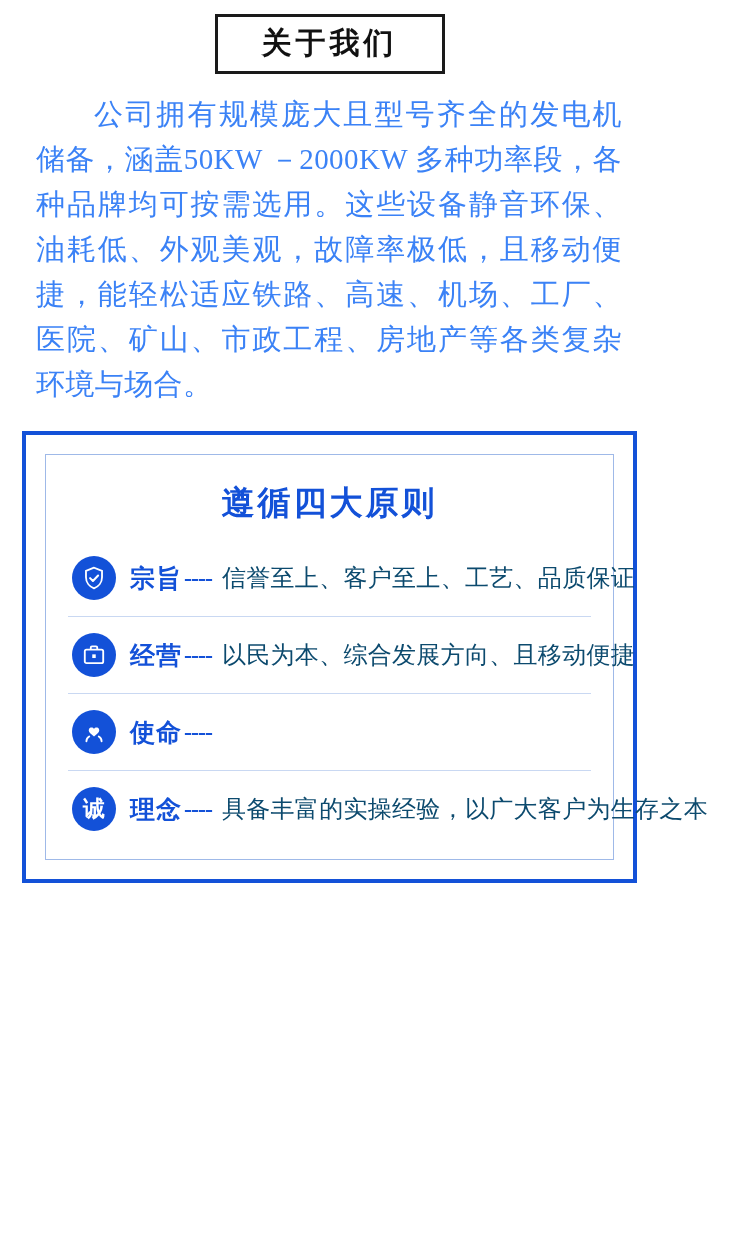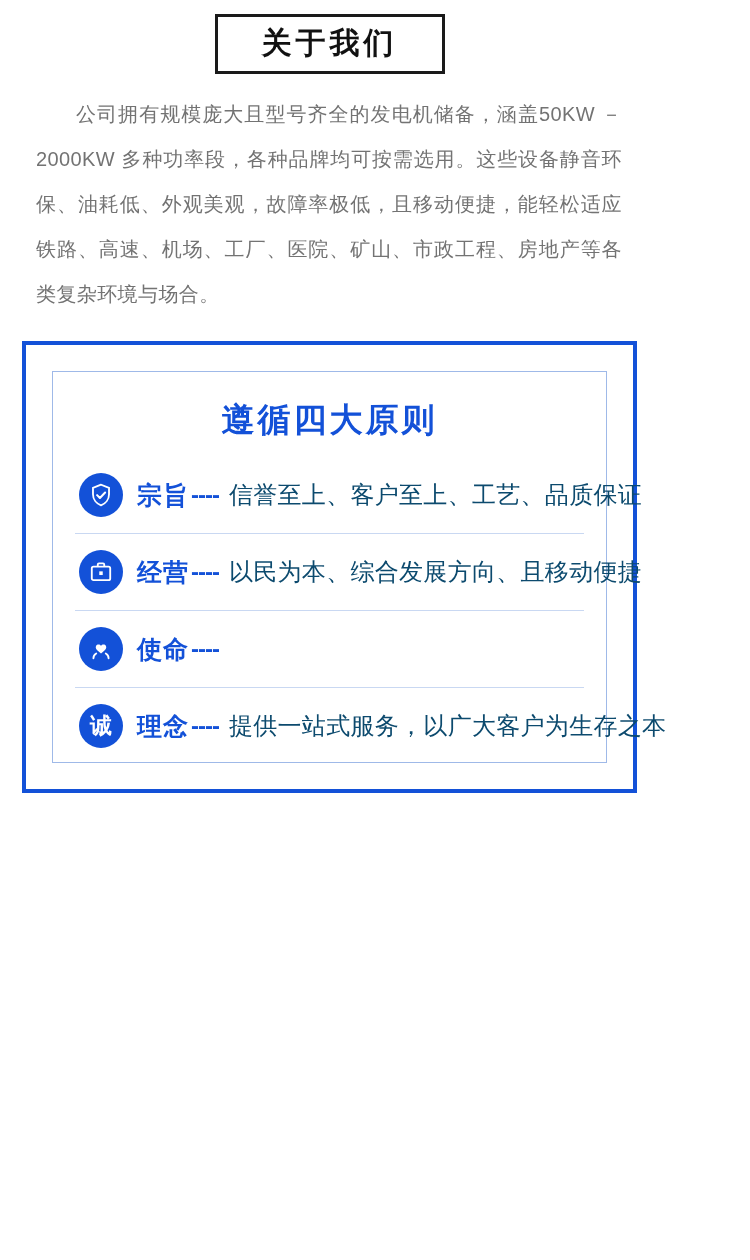--- a/index.html
+++ b/index.html
@@ -15,20 +15,21 @@
     position: relative;
     overflow: hidden;
   }
 
   .page {
     width: 659px;
     height: 1260px;
     box-sizing: border-box;
     padding: 0;
     position: relative;
+    font-family: Liberation Serif, serif;
   }
 
   
   .title-wrap {
     display: flex;
     justify-content: center;
     padding-top: 14px;
   }
   .title-box {
     border: 3px solid #1a1a1a;
@@ -38,35 +39,35 @@
     letter-spacing: 4px;
     font-weight: 700;
     color: #111111;
   }
 
   
   .body-text {
     margin: 18px 36px 0 36px;
   }
   .para {
-    font-size: 20px;
+    font-size: 29px;
     line-height: 45px;
     letter-spacing: 0.4px;
     text-align: justify;
     text-justify: inter-ideograph;
-    color: #737373;
+    color: #3b82f6;
     text-indent: 2em;
     margin: 0 1px 6px 0;
   }
 
   
   .principles {
     margin: 24px 22px 0 22px;
     border: 4px solid #1351d8;
-    padding: 26px;
+    padding: 19px;
     height: 452px;
     box-sizing: border-box;
   }
   .principles-inner {
     border: 1px solid #9fb9e8;
     height: 100%;
     box-sizing: border-box;
     padding: 18px 22px 10px 22px;
   }
   .principles-title {
@@ -187,20 +188,20 @@
           <span class="prin-key">使命</span>
           <span class="dashes">----</span>
         </li>
 
         <li class="prin-item">
           <span class="badge">
             <span class="glyph">诚</span>
           </span>
           <span class="prin-key">理念</span>
           <span class="dashes">----</span>
-          <span class="prin-val">提供一站式服务，以广大客户为生存之本</span>
+          <span class="prin-val">具备丰富的实操经验，以广大客户为生存之本</span>
         </li>
 
       </ul>
     </div>
   </div>
 
 </div>
 
 </body></html>

